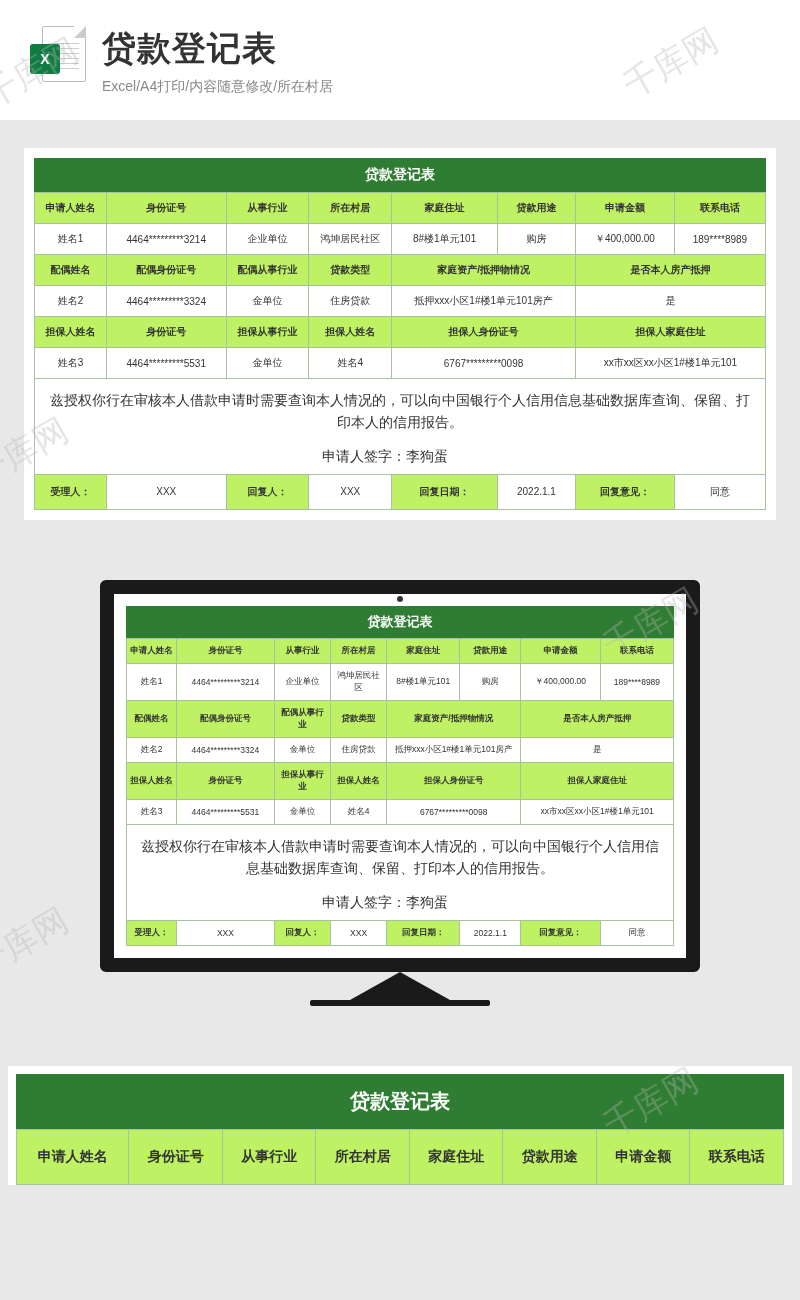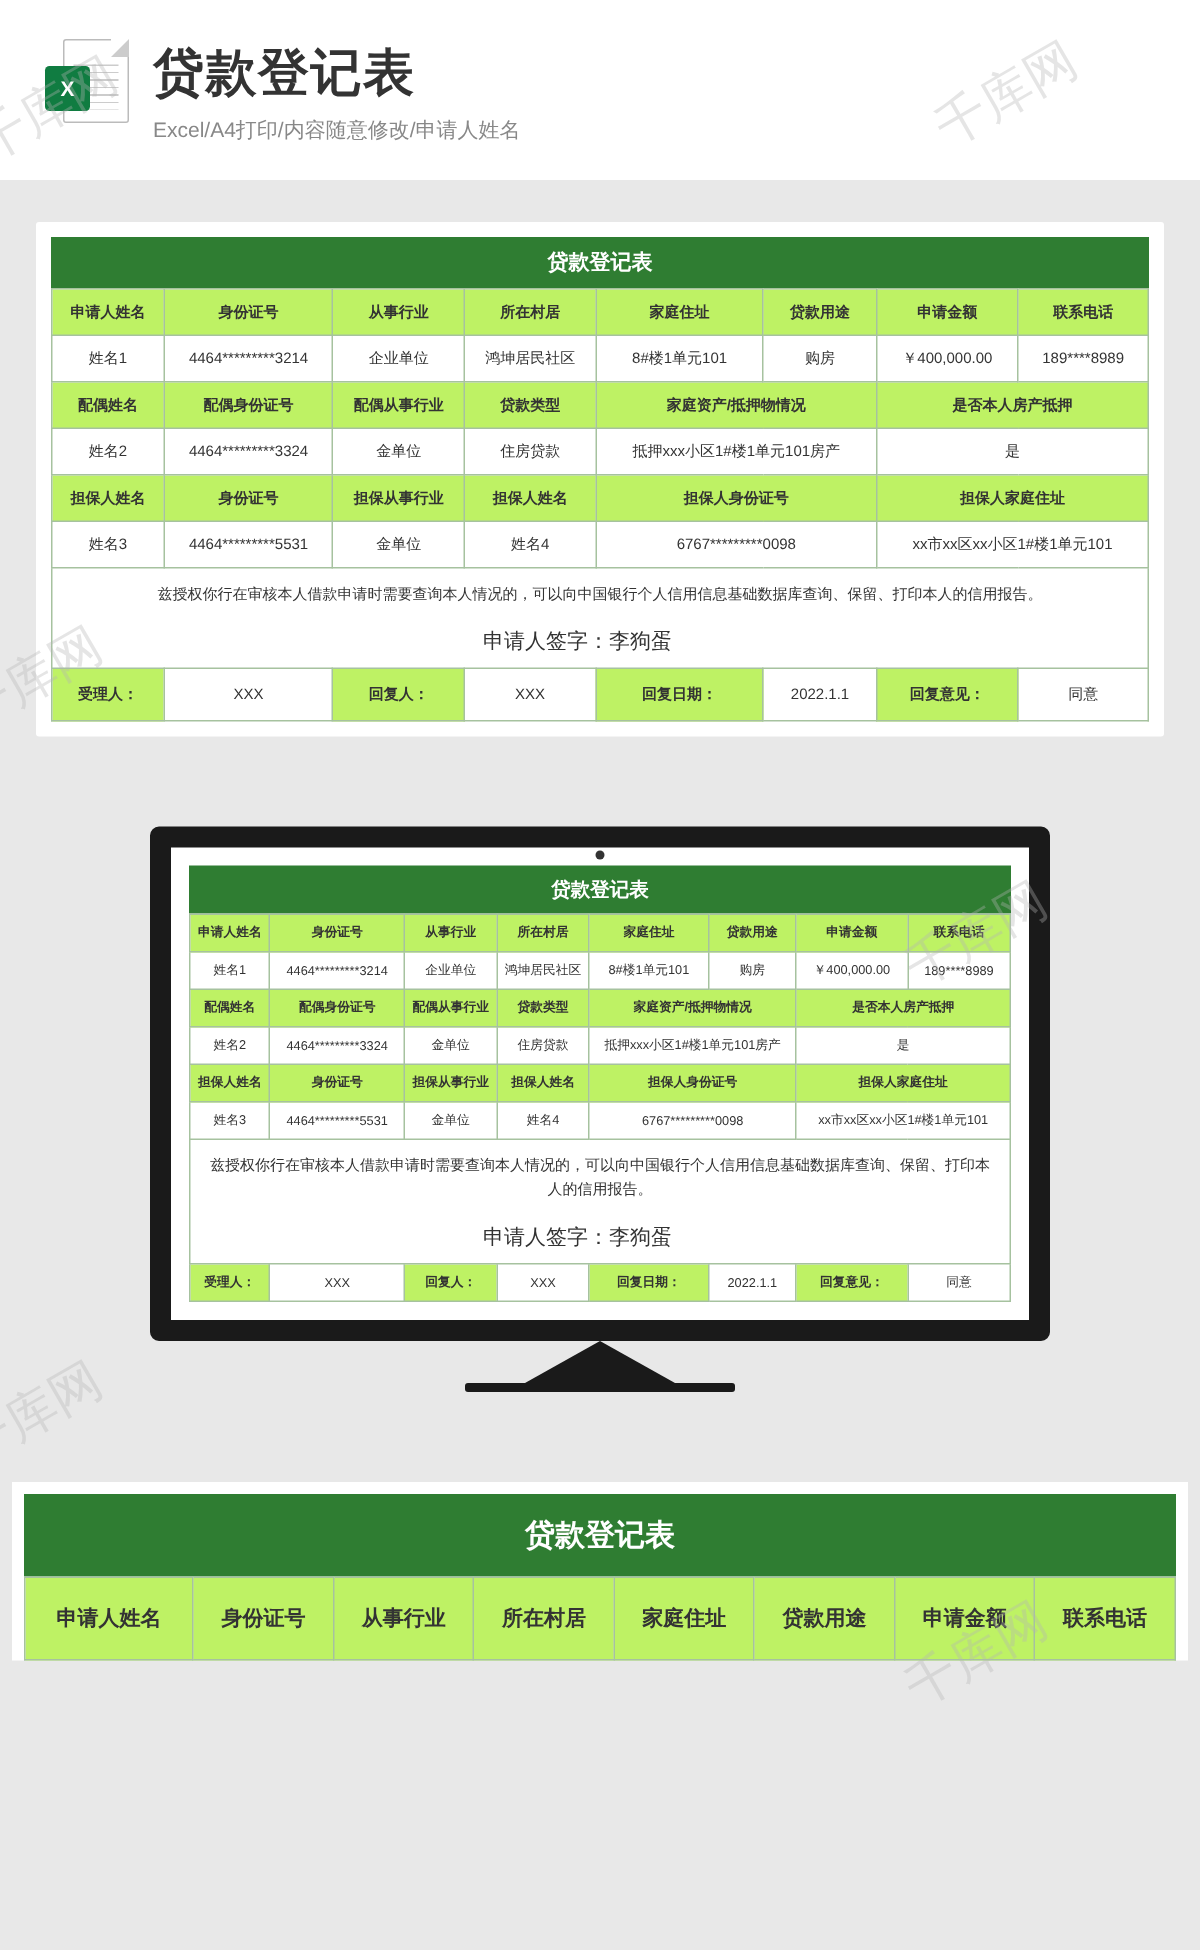--- a/index.html
+++ b/index.html
@@ -32,21 +32,21 @@
   .header-text h1{font-size:34px;font-weight:700;color:#333;letter-spacing:1px}
   .header-text p{font-size:14px;color:#888;margin-top:6px}
 
   
   .card{background:#fff;margin:28px 24px;padding:10px;border-radius:2px}
   .form{width:100%;font-size:11px}
   .form .title{background:#2f7d32;color:#fff;text-align:center;font-weight:700;font-size:14px;padding:8px 0}
   .form table{width:100%;border-collapse:collapse}
   .form td{border:1px solid #a6c29f;text-align:center;padding:8px 4px;font-size:10px;color:#333;vertical-align:middle}
   .form td.hdr{font-weight:700;background:#bef264}
-  .auth{text-align:center;padding:10px 12px;font-size:10px;line-height:1.6}
+  .auth{text-align:center;padding:10px 12px;font-size:14px;line-height:1.6}
   .sign{text-align:center;padding:4px 30px 8px 0;font-size:14px}
   .footer-row td{padding:10px 4px}
 
   
   .monitor-wrap{display:flex;justify-content:center;margin-top:60px}
   .monitor{width:600px}
   .screen{border:14px solid #1a1a1a;border-radius:6px;background:#fff;padding:12px}
   .screen .form{font-size:9px}
   .screen .form td{padding:6px 3px;font-size:8.5px}
   .screen .form .title{font-size:13px;padding:7px 0}
@@ -71,21 +71,21 @@
 
 <div class="header">
   <div class="excel-icon">
     <div class="excel-page">
         <div class="lines"></div>
       </div>
     <div class="excel-badge">X</div>
   </div>
   <div class="header-text">
     <h1>贷款登记表</h1>
-    <p>Excel/A4打印/内容随意修改/申请人姓名</p>
+    <p>Excel/A4打印/内容随意修改/所在村居</p>
   </div>
 </div>
 
 <div class="card">
   <div class="form">
     <div class="title">贷款登记表</div>
     <table>
       <tbody>
           <tr>
         <td class="hdr">申请人姓名</td>

